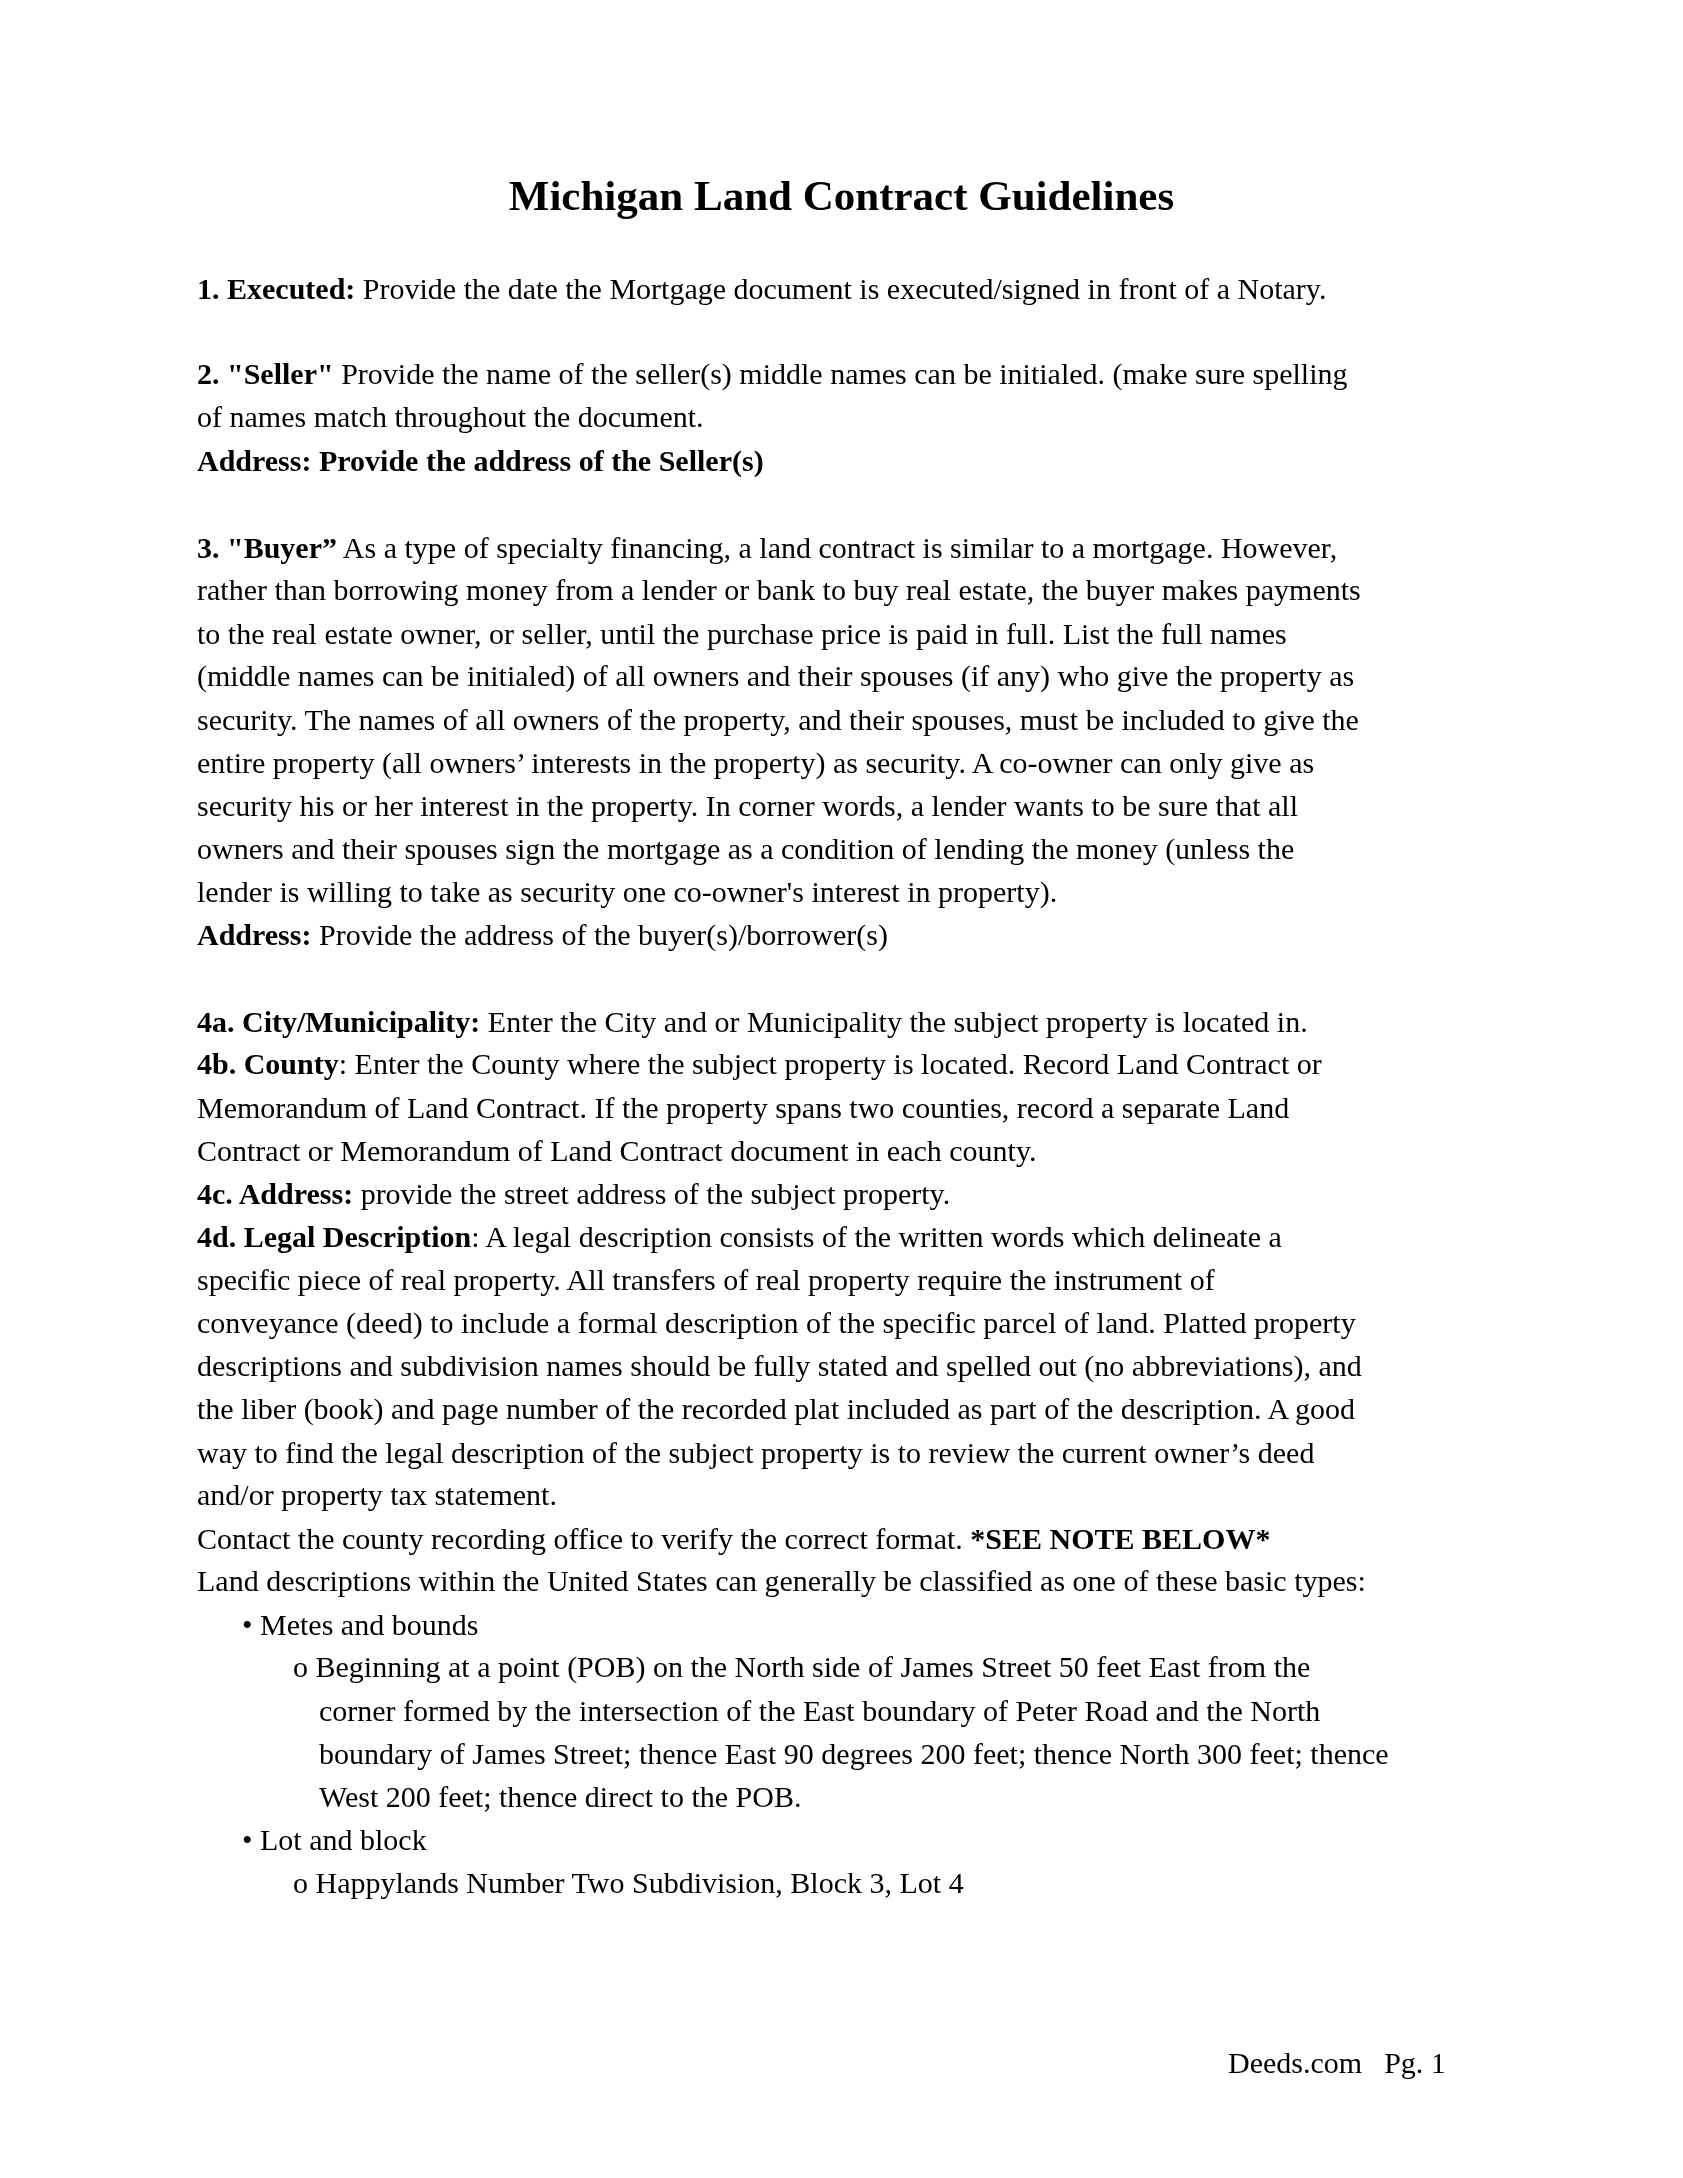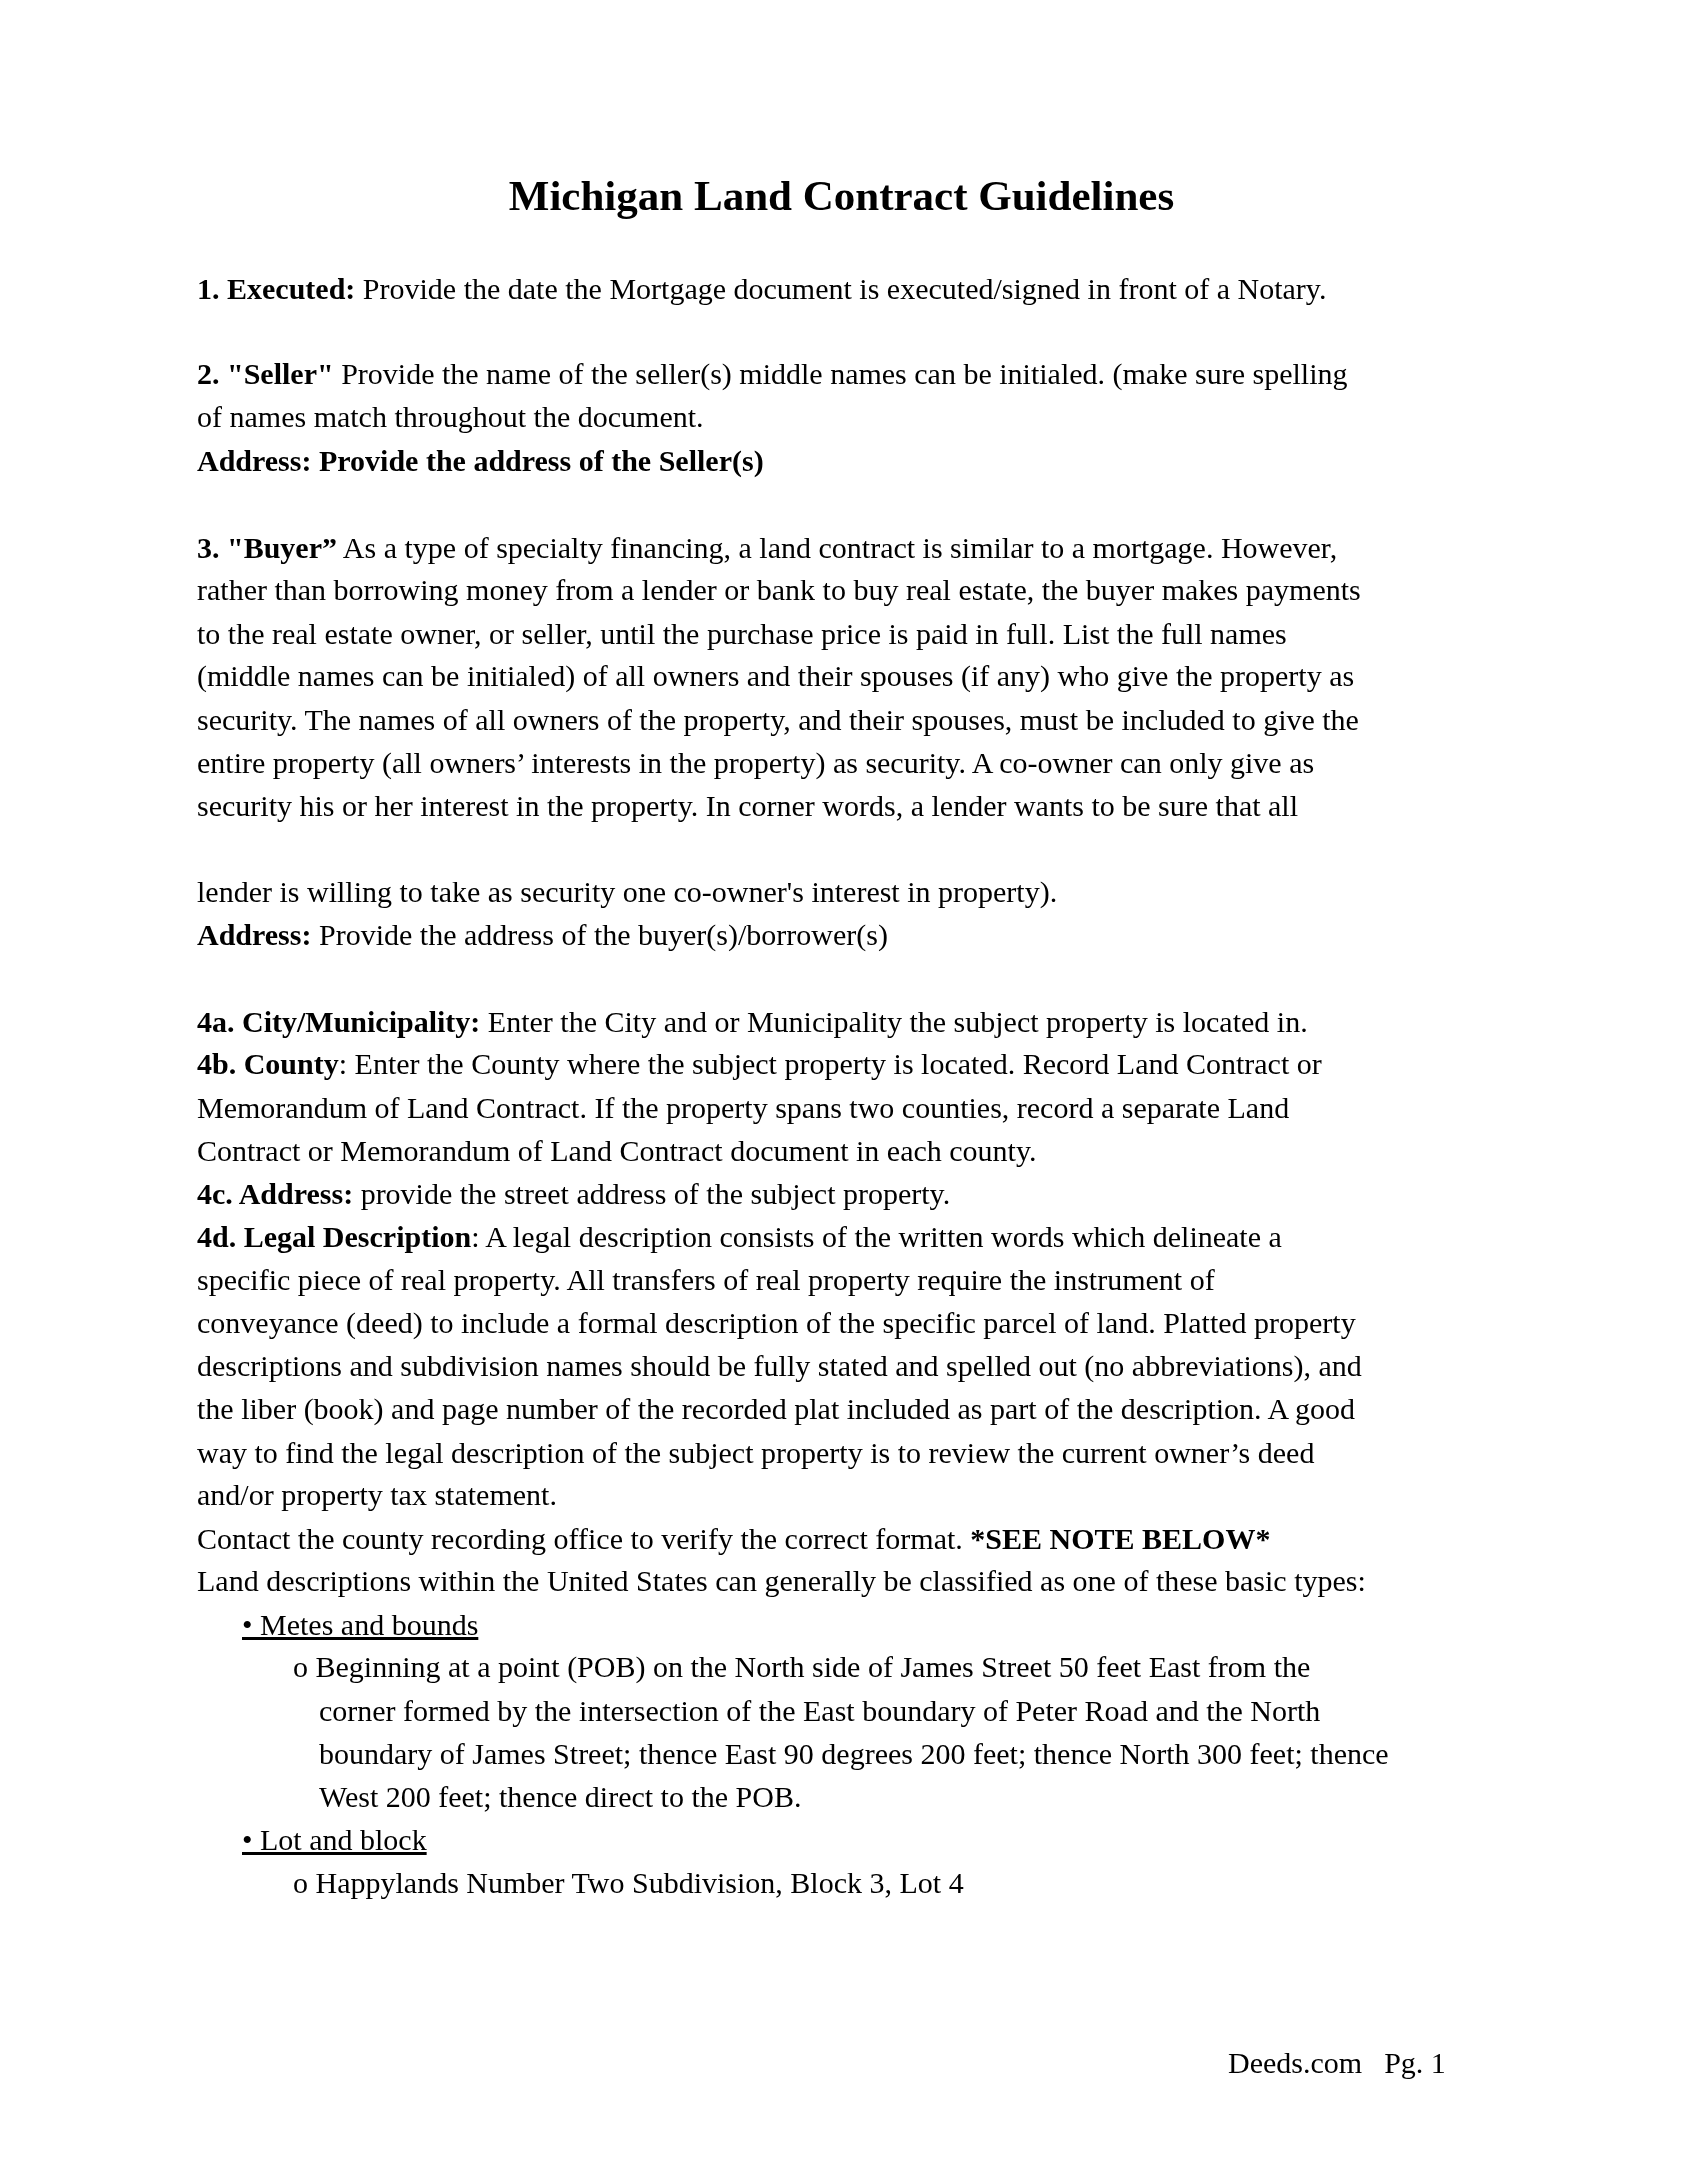--- a/index.html
+++ b/index.html
@@ -2,21 +2,21 @@
 <html><head>
 <meta charset="utf-8">
 <style>
   html, body { margin: 0; padding: 0; background: #ffffff; }
   body { width: 1683px; height: 2178px; position: relative; overflow: hidden;
          font-family: "Liberation Serif", "DejaVu Serif", serif; color: #000; }
   .page { position: absolute; left: 0; top: 0; width: 1683px; height: 2178px; }
   .title { position: absolute; top: 174px; left: 0; width: 1683px; text-align: center;
            font-size: 43px; font-weight: bold; line-height: 44px; white-space: nowrap; }
   .line { position: absolute; left: 197px; font-size: 30px; line-height: 44px; white-space: nowrap; }
-  .l-bullet { left: 242px; text-decoration: underline; }
+  .l-bullet { left: 242px; }
   .l-sub { left: 293px; }
   b { font-weight: bold; }
   .footer { position: absolute; top: 2041px; left: 1228px; font-size: 30px; line-height: 44px; white-space: nowrap; }
   .footer .pg { margin-left: 22px; }
 </style>
 </head>
 <body>
 
 <div class="page">
 
@@ -28,20 +28,21 @@
   <div class="line" style="top:439px; font-weight:bold">Address: Provide the address of the Seller(s)</div>
   <div class="line" style="top:395px">of names match throughout the document.</div>
 
   <div class="line" style="top:526px"><b>3. "Buyer”</b><span> As a type of specialty financing, a land contract is similar to a mortgage. However,</span></div>
   <div class="line" style="top:568px">rather than borrowing money from a lender or bank to buy real estate, the buyer makes payments</div>
   <div class="line" style="top:612px">to the real estate owner, or seller, until the purchase price is paid in full. List the full names</div>
   <div class="line" style="top:654px">(middle names can be initialed) of all owners and their spouses (if any) who give the property as</div>
   <div class="line" style="top:698px">security. The names of all owners of the property, and their spouses, must be included to give the</div>
   <div class="line" style="top:741px">entire property (all owners’ interests in the property) as security. A co-owner can only give as</div>
   <div class="line" style="top:784px">security his or her interest in the property. In corner words, a lender wants to be sure that all</div>
+  <div class="line" style="top:827px">owners and their spouses sign the mortgage as a condition of lending the money (unless the</div>
   <div class="line" style="top:870px">lender is willing to take as security one co-owner's interest in property).</div>
   <div class="line" style="top:913px"><b>Address:</b><span> Provide the address of the buyer(s)/borrower(s)</span></div>
 
   <div class="line" style="top:1000px"><b>4a. City/Municipality:</b><span> Enter the City and or Municipality the subject property is located in.</span></div>
 
   <div class="line" style="top:1042px"><b>4b. County</b><span>: Enter the County where the subject property is located. Record  Land Contract or</span></div>
   <div class="line" style="top:1086px">Memorandum of Land Contract. If the property spans two counties, record a separate Land</div>
   <div class="line" style="top:1129px">Contract or Memorandum of Land Contract document in each county.</div>
 
   <div class="line" style="top:1172px"><b>4c. Address:</b><span> provide the street address of the subject property.</span></div>

